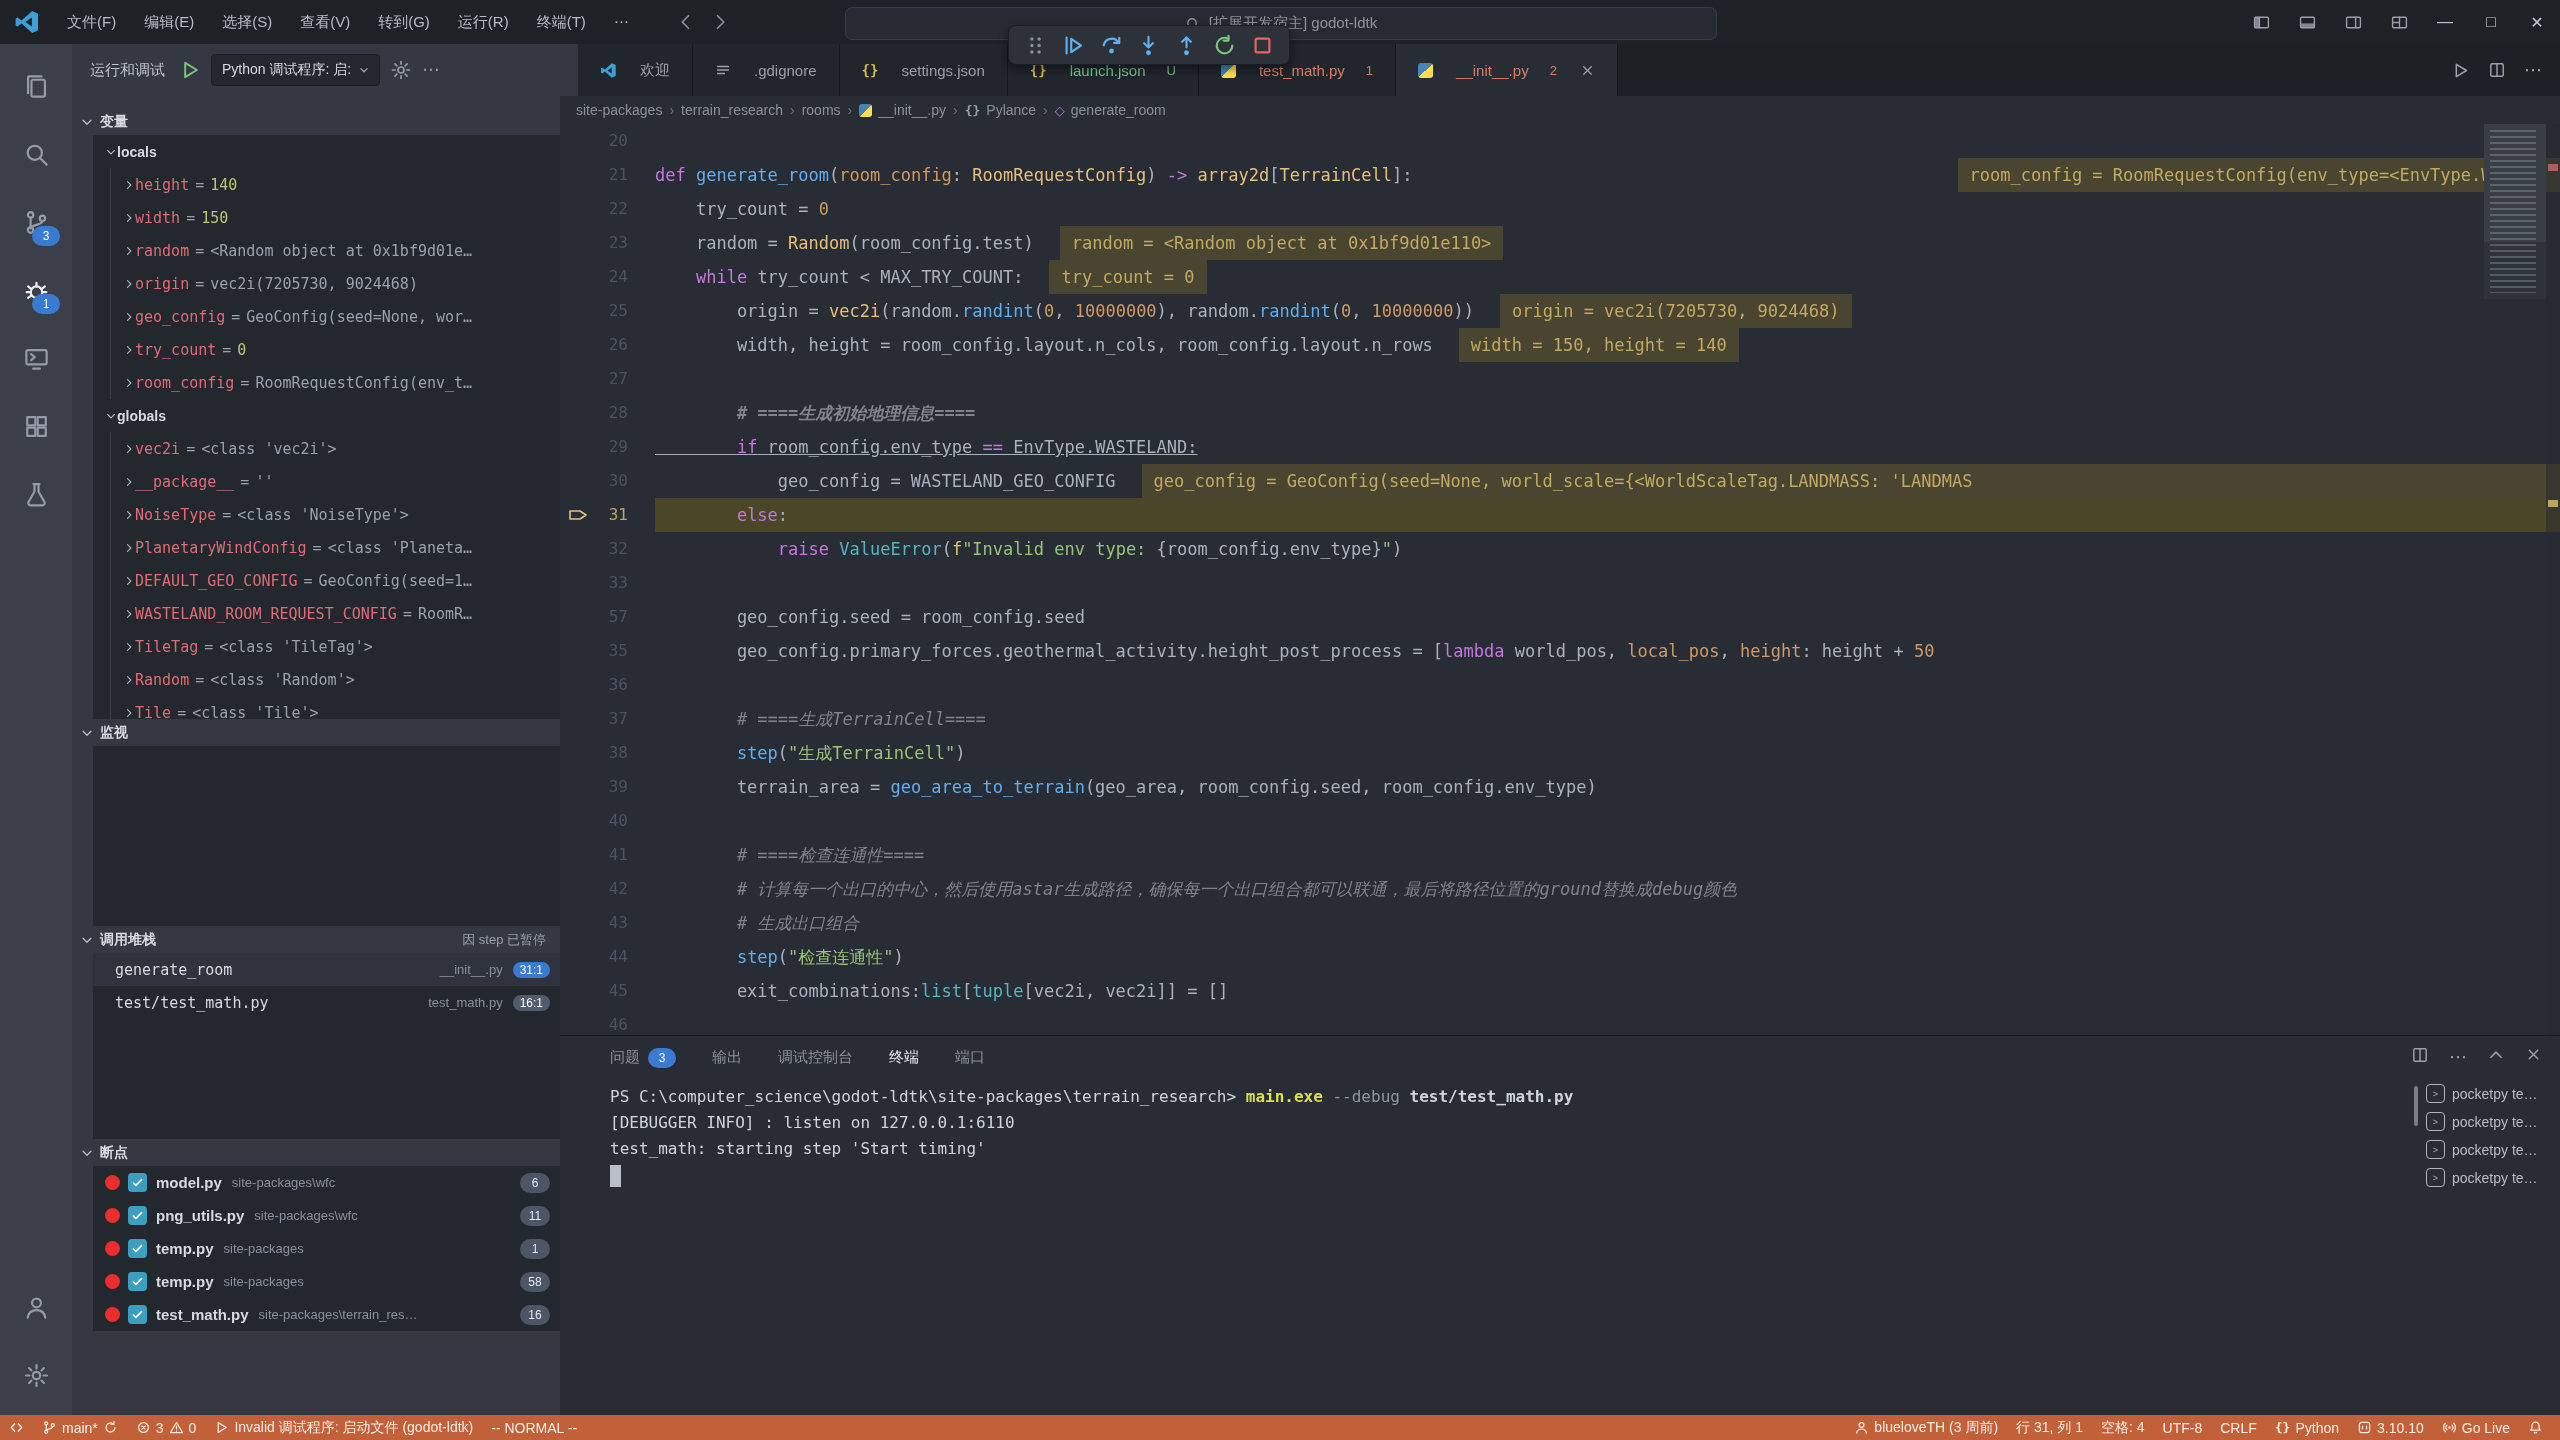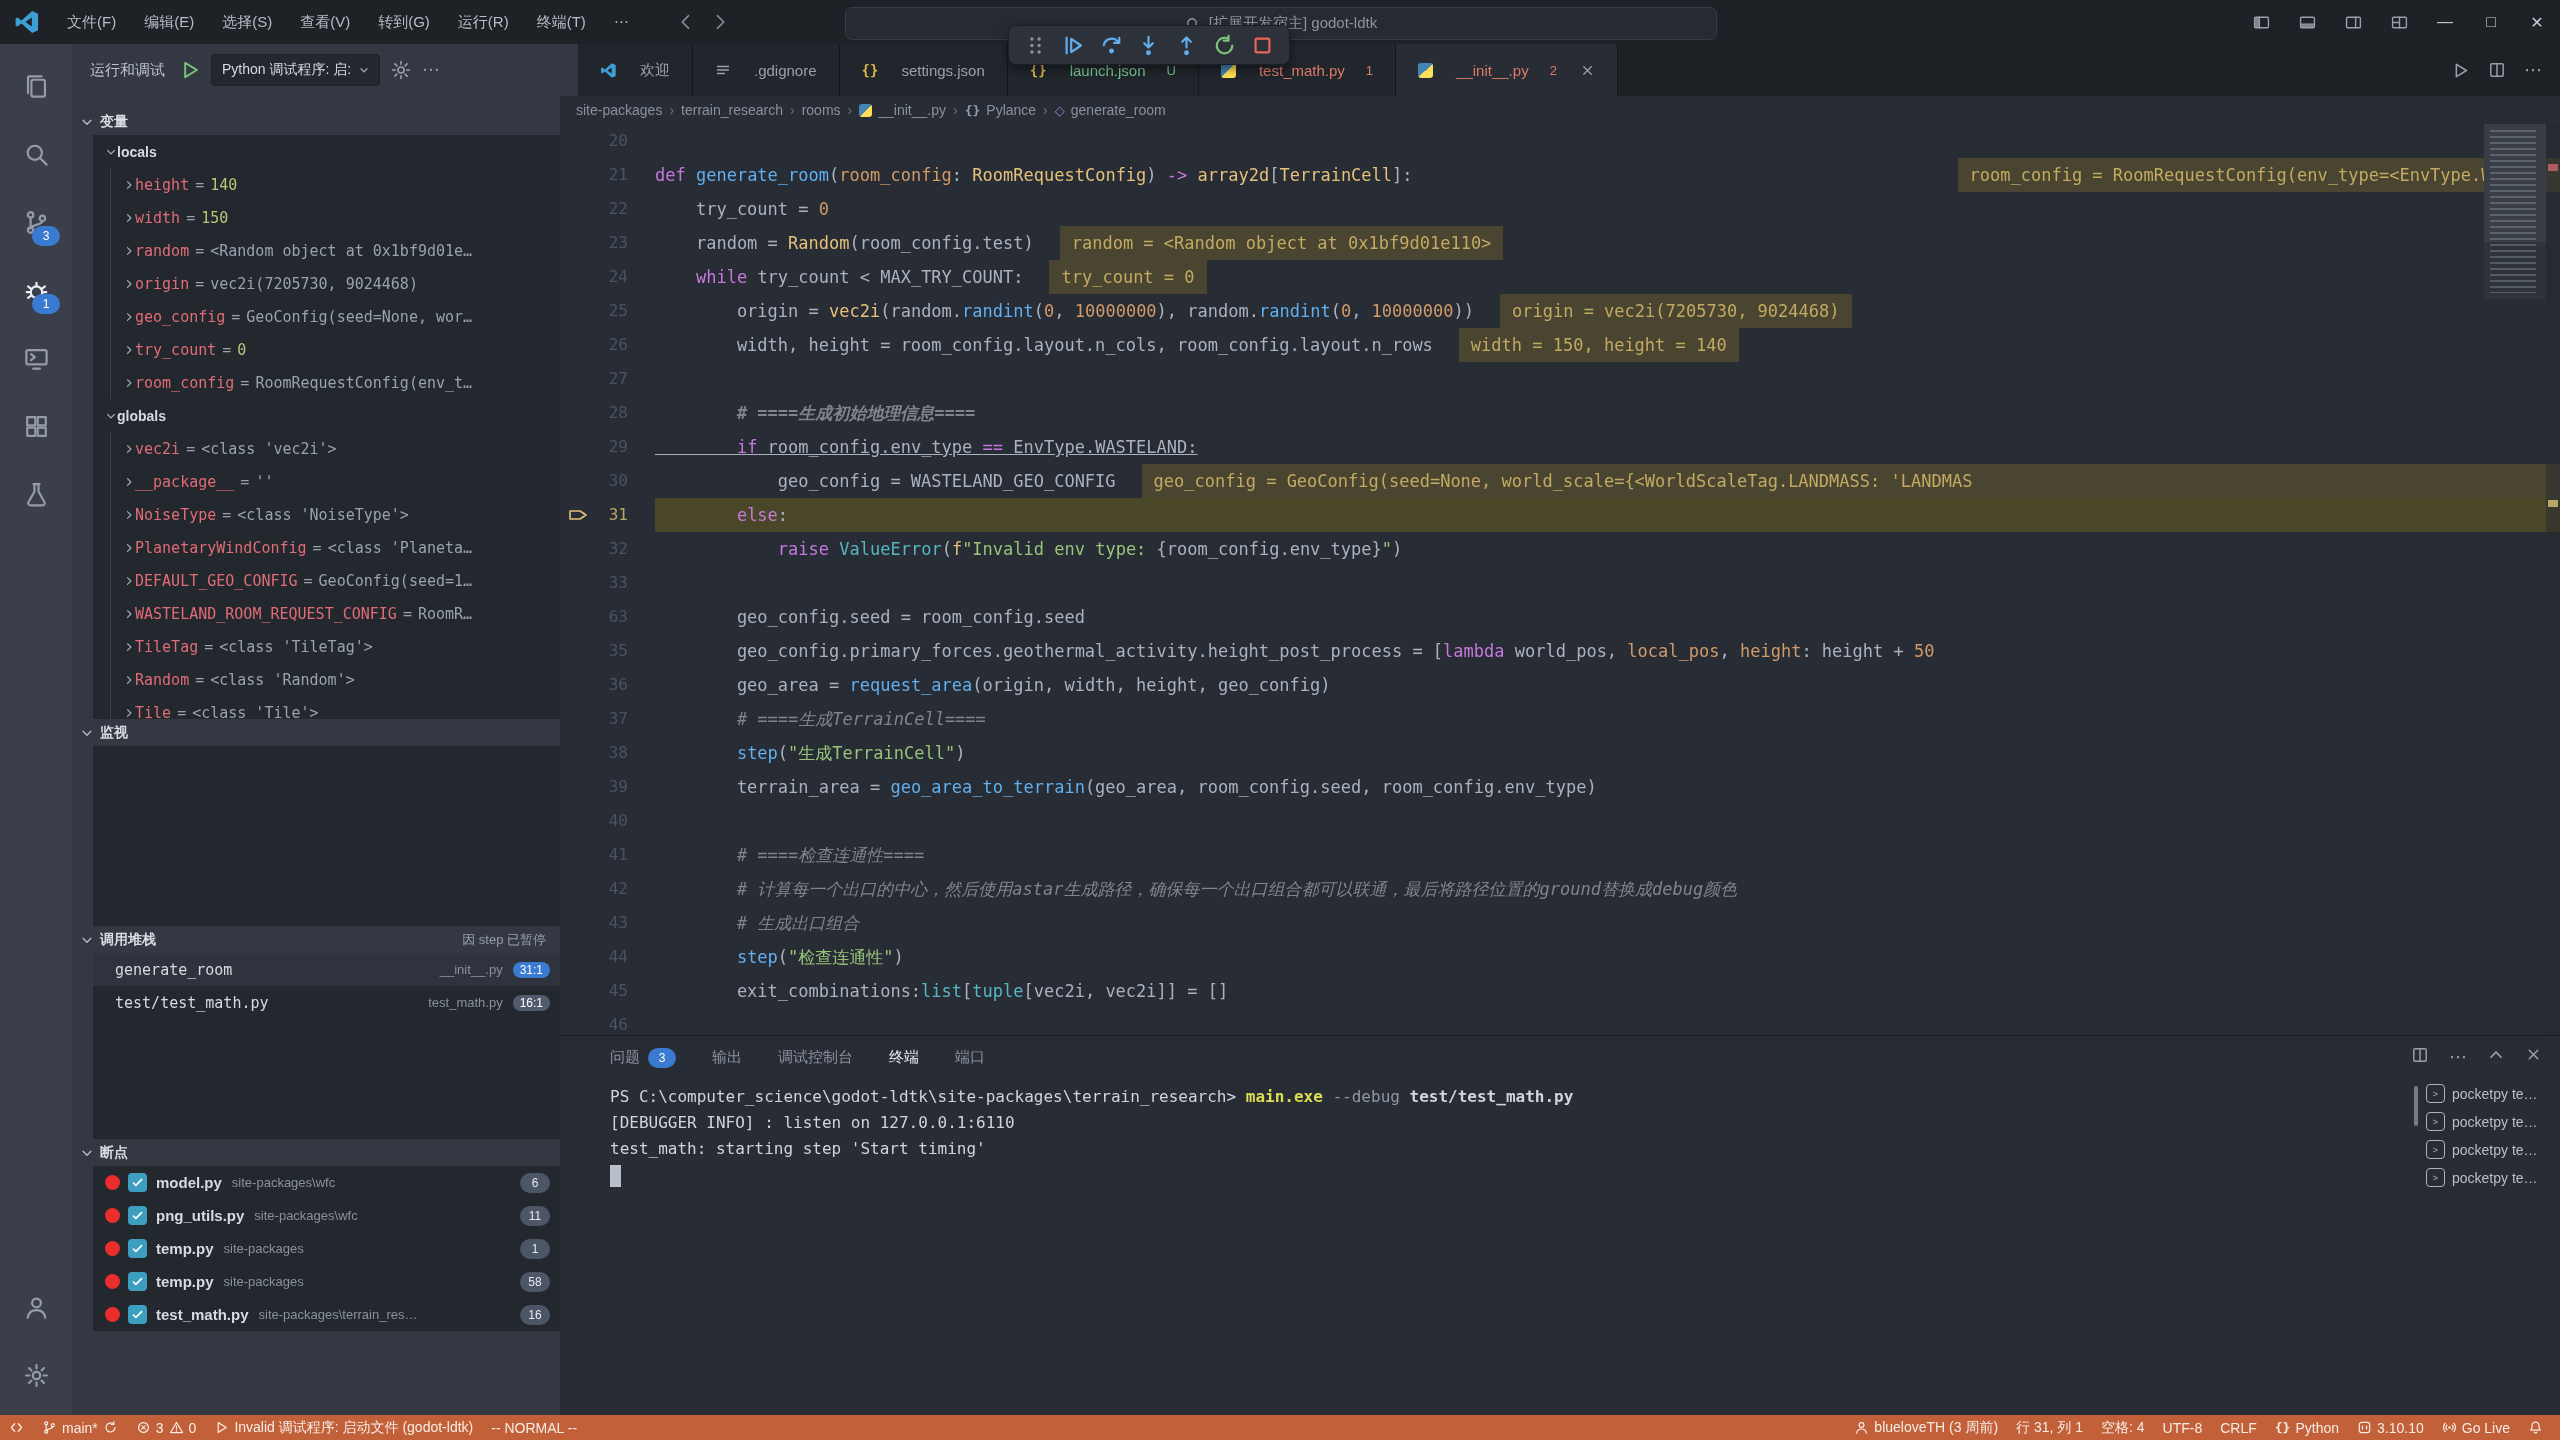--- a/index.html
+++ b/index.html
@@ -806,23 +806,23 @@
     <div class="cl"><span class="gut">26</span><span style="white-space: pre;"><span class="tk-v">        width, height = room_config.layout.n_cols, room_config.layout.n_rows</span></span><span style="display: inline-block; width: 26px; flex: 0 0 auto;"></span><span class="chip">width = 150, height = 140</span></div>
     <div class="cl"><span class="gut">27</span><span style="white-space: pre;"></span></div>
     <div class="cl"><span class="gut">28</span><span style="white-space: pre; font-weight: bold;"><span class="tk-v">        </span><span class="tk-m"># ====生成初始地理信息====</span></span></div>
     <div class="cl"><span class="gut">29</span><span style="white-space: pre; text-decoration: underline;"><span class="tk-v">        </span><span class="tk-k">if</span><span class="tk-v"> room_config.env_type </span><span class="tk-k">==</span><span class="tk-v"> EnvType.WASTELAND:</span></span></div>
     <div class="cl"><span class="gut">30</span><span style="white-space: pre;"><span class="tk-v">            geo_config = WASTELAND_GEO_CONFIG</span></span><span style="display: inline-block; width: 26px; flex: 0 0 auto;"></span><span class="chip stretch">geo_config = GeoConfig(seed=None, world_scale={&lt;WorldScaleTag.LANDMASS: 'LANDMAS</span></div>
     <div class="cl cur"><span class="arrow"><svg viewBox="0 0 22 16" fill="none" stroke="currentColor" stroke-width="1.6" stroke-linejoin="round">
           <path d="M2 4h10l6 4-6 4H2z"></path>
         </svg></span><span class="gut">31</span><span style="white-space: pre;"><span class="tk-v">        </span><span class="tk-k">else</span><span class="tk-v">:</span></span></div>
     <div class="cl"><span class="gut">32</span><span style="white-space: pre;"><span class="tk-v">            </span><span class="tk-k">raise</span><span class="tk-v"> </span><span class="tk-y">ValueError</span><span class="tk-v">(</span><span class="tk-c">f</span><span class="tk-s">"Invalid env type: </span><span class="tk-v">{room_config.env_type}</span><span class="tk-s">"</span><span class="tk-v">)</span></span></div>
     <div class="cl"><span class="gut">33</span><span style="white-space: pre;"></span></div>
-    <div class="cl"><span class="gut">63</span><span style="white-space: pre;"><span class="tk-v">        geo_config.seed = room_config.seed</span></span></div>
+    <div class="cl"><span class="gut">57</span><span style="white-space: pre;"><span class="tk-v">        geo_config.seed = room_config.seed</span></span></div>
     <div class="cl"><span class="gut">35</span><span style="white-space: pre;"><span class="tk-v">        geo_config.primary_forces.geothermal_activity.height_post_process = [</span><span class="tk-k">lambda</span><span class="tk-v"> world_pos, </span><span class="tk-p">local_pos</span><span class="tk-v">, </span><span class="tk-p">height</span><span class="tk-v">: height + </span><span class="tk-n">50</span></span></div>
-    <div class="cl"><span class="gut">36</span><span style="white-space: pre;"><span class="tk-v">        geo_area = </span><span class="tk-f">request_area</span><span class="tk-v">(origin, width, height, geo_config)</span></span></div>
+    <div class="cl"><span class="gut">36</span></div>
     <div class="cl"><span class="gut">37</span><span style="white-space: pre;"><span class="tk-v">        </span><span class="tk-m"># ====生成TerrainCell====</span></span></div>
     <div class="cl"><span class="gut">38</span><span style="white-space: pre;"><span class="tk-v">        </span><span class="tk-f">step</span><span class="tk-v">(</span><span class="tk-s">"生成TerrainCell"</span><span class="tk-v">)</span></span></div>
     <div class="cl"><span class="gut">39</span><span style="white-space: pre;"><span class="tk-v">        terrain_area = </span><span class="tk-f">geo_area_to_terrain</span><span class="tk-v">(geo_area, room_config.seed, room_config.env_type)</span></span></div>
     <div class="cl"><span class="gut">40</span><span style="white-space: pre;"></span></div>
     <div class="cl"><span class="gut">41</span><span style="white-space: pre;"><span class="tk-v">        </span><span class="tk-m"># ====检查连通性====</span></span></div>
     <div class="cl"><span class="gut">42</span><span style="white-space: pre;"><span class="tk-v">        </span><span class="tk-m"># 计算每一个出口的中心，然后使用astar生成路径，确保每一个出口组合都可以联通，最后将路径位置的ground替换成debug颜色</span></span></div>
     <div class="cl"><span class="gut">43</span><span style="white-space: pre;"><span class="tk-v">        </span><span class="tk-m"># 生成出口组合</span></span></div>
     <div class="cl"><span class="gut">44</span><span style="white-space: pre;"><span class="tk-v">        </span><span class="tk-f">step</span><span class="tk-v">(</span><span class="tk-s">"检查连通性"</span><span class="tk-v">)</span></span></div>
     <div class="cl"><span class="gut">45</span><span style="white-space: pre;"><span class="tk-v">        exit_combinations:</span><span class="tk-y">list</span><span class="tk-v">[</span><span class="tk-y">tuple</span><span class="tk-v">[vec2i, vec2i]] = []</span></span></div>
     <div class="cl"><span class="gut">46</span><span style="white-space: pre;"></span></div>

